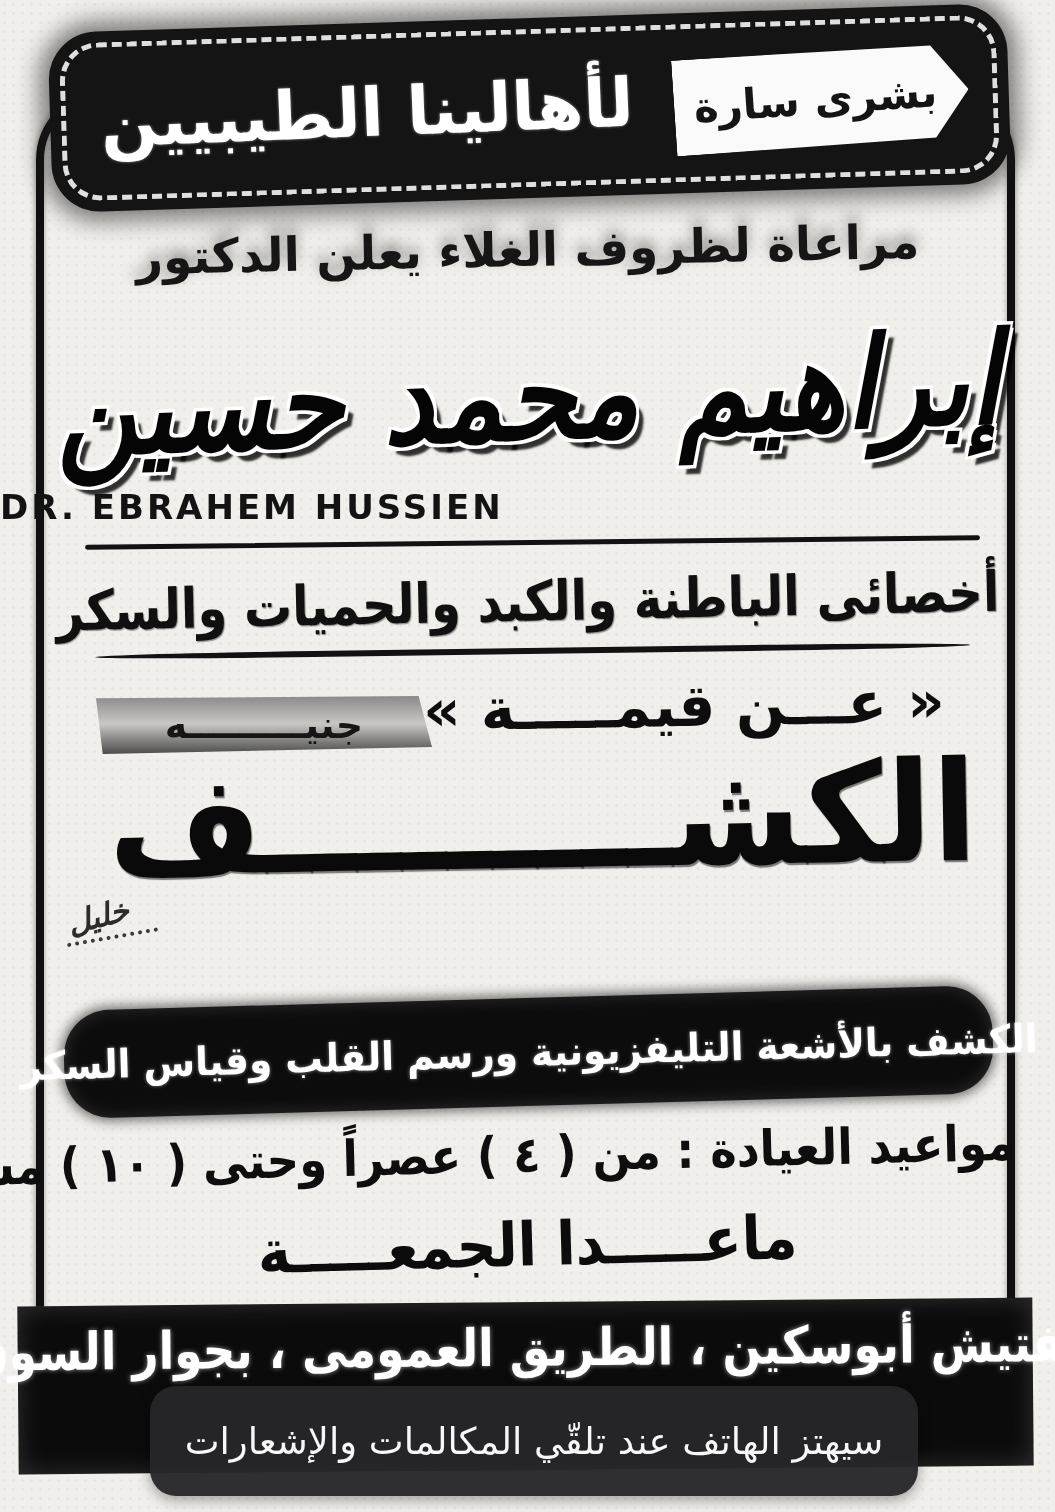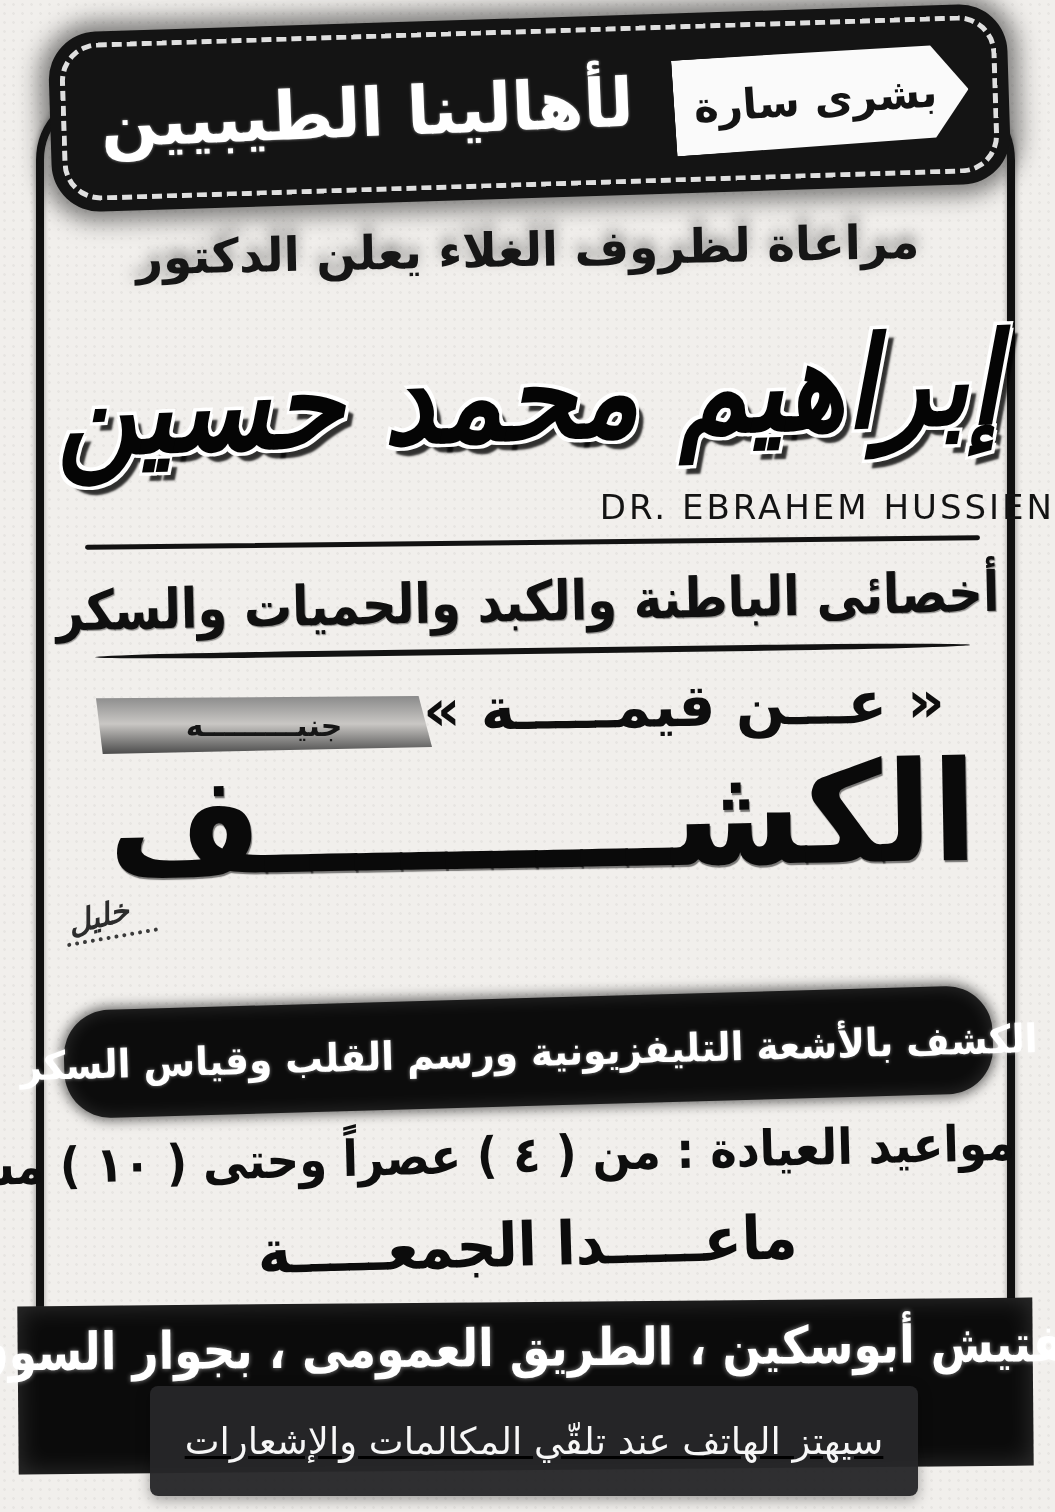--- a/index.html
+++ b/index.html
@@ -110,24 +110,24 @@
     transform: rotate(-2deg) scaleY(1.12);
     text-shadow:
       3px 3px 0 #ffffff, -3px -3px 0 #ffffff,
       3px -3px 0 #ffffff, -3px 3px 0 #ffffff,
       7px 8px 2px rgba(0,0,0,.8);
   }
 
   .doctor-en {
     position: absolute;
     top: 487px; left: 0; right: 0;
-    text-align: right;
+    text-align: left;
     direction: ltr;
     font-size: 34px;
-    font-weight: normal;
+    font-weight: bold;
     letter-spacing: 3px;
     color: #131313;
   }
 
   .rule1 {
     position: absolute;
     top: 540px; left: 85px; right: 75px;
     height: 5px; background: #121212;
     border-radius: 3px;
     transform: rotate(-0.6deg);
@@ -199,21 +199,21 @@
     left: 96px; top: 696px;
     width: 336px; height: 58px;
     background: linear-gradient(180deg, #8f8f8f 0%, #cfcder 45%, #4a4a4a 100%);
     background: linear-gradient(180deg, #8a8a8a 0%, #c9c7c4 48%, #4b4b4b 100%);
     clip-path: polygon(0 4%, 96% 0, 100% 88%, 2% 100%);
     display: flex; align-items: center; justify-content: center;
     z-index: 2;
     box-shadow: 0 2px 8px rgba(0,0,0,.4);
   }
   .currency-label {
-    font-size: 30px;
+    font-size: 38px;
     font-weight: bold;
     color: #161616;
     white-space: nowrap;
   }
 
   .signature {
     position: absolute;
     left: 44px; top: 898px;
     width: 110px;
     text-align: center;
@@ -296,25 +296,24 @@
     transform: scaleX(.97) scaleY(1.1);
     text-shadow: 0 0 5px rgba(255,255,255,.55);
   }
 
   
   .toast {
     position: absolute;
     top: 1386px; left: 150px;
     width: 768px; height: 110px;
     background: rgba(38,38,41,.96);
-    border-radius: 8px;
+    border-radius: 26px;
     display: flex; align-items: center; justify-content: center;
     z-index: 6;
     box-shadow: 0 4px 14px rgba(0,0,0,.35);
-    text-decoration: underline;
   }
   .toast-message {
     color: #f7f7f7;
     font-size: 37px;
     white-space: nowrap;
   }
 </style>
 </head>
 <body>
 

